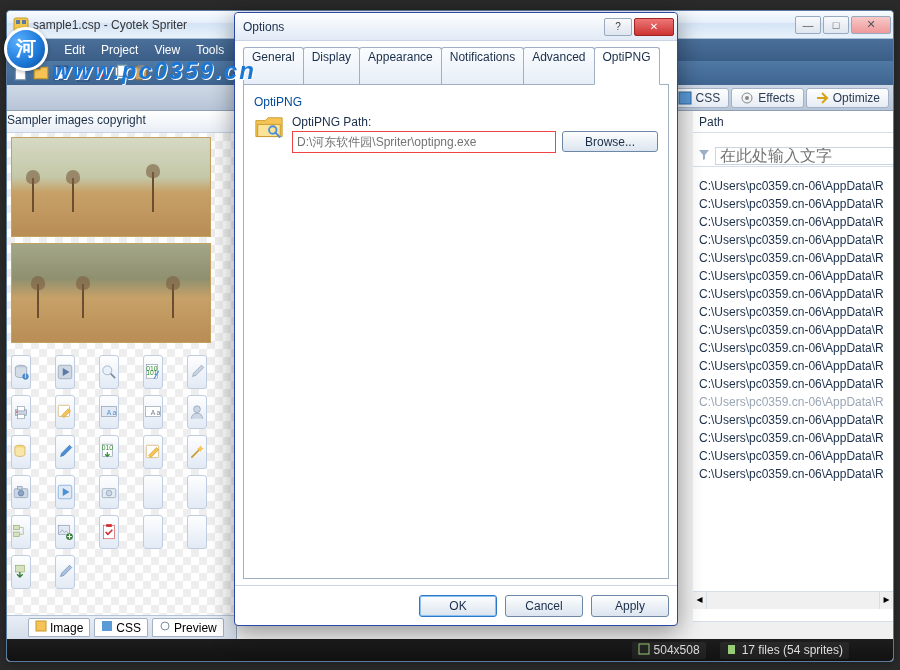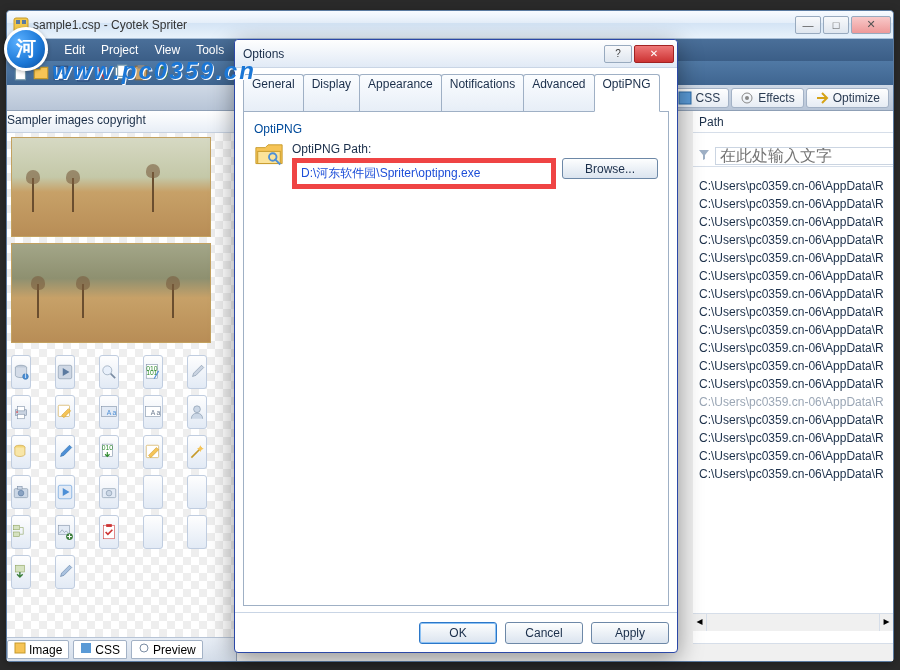--- a/index.html
+++ b/index.html
@@ -94,21 +94,21 @@
 .thumb.sky2 { background: linear-gradient(to bottom, #a3a688 0%, #8e9070 35%, #c7a168 55%, #b88d56 100%); position: relative; }
 .tree { position: absolute; bottom: 24px; width: 2px; height: 34px; background: #6a4e2f; }
 .tree::before { content: ""; position: absolute; top: -8px; left: -6px; width: 14px; height: 14px; background: #7a5e3f; border-radius: 50% 50% 40% 40%; opacity: .6; }
 
 .icon-grid { display: grid; grid-template-columns: repeat(5, 38px); gap: 6px; padding-top: 6px; }
 .big-icon { width: 20px; height: 34px; border: 1px solid #c0cde0; background: linear-gradient(#fefefe,#e2eaf5); border-radius: 3px; display: flex; align-items: center; justify-content: center; }
 .big-icon svg { width: 26px; height: 26px; }
 
 .left-tabs {
   height: 24px; background: linear-gradient(#e8eef6,#d4dde9);
-  border-top: 1px solid #b7c4d6; display: flex; align-items: center; padding: 0 0; gap: 4px;
+  border-top: 1px solid #b7c4d6; display: flex; align-items: center; padding: 0 21px; gap: 4px;
 }
 .mini-tab { display: flex; align-items: center; gap: 3px; padding: 1px 6px; border: 1px solid #a3b2c6; background: #fff; border-radius: 2px 2px 0 0; }
 
 .right-pane {
   flex: 1; background: #fff; display: flex; flex-direction: column;
   overflow: hidden;
 }
 .path-header {
   height: 22px; display: flex; align-items: center; padding: 0 6px;
   color: #1b2f49; border-bottom: 1px solid #d6dee9;
@@ -126,21 +126,21 @@
 .statusbar {
   height: 22px; background: linear-gradient(#1d1d1d,#111);
   color: #ddd; font-size: 11px; display: flex; align-items: center;
   padding: 0 10px; gap: 14px; justify-content: flex-end;
   border-radius: 0 0 4px 4px;
 }
 .status-cell { display: flex; align-items: center; gap: 4px; background: rgba(255,255,255,0.06); padding: 1px 6px; border-radius: 2px; }
 
 
 .dialog {
-  position: absolute; left: 234px; top: 39px; width: 444px; height: 614px;
+  position: absolute; left: 234px; top: 12px; width: 444px; height: 614px;
   background: #fff; border: 1px solid #2b48a7; border-radius: 4px;
   box-shadow: 0 6px 24px rgba(0,0,0,.4);
   display: flex; flex-direction: column; z-index: 20; justify-content: space-between;
 }
 .dlg-title-bar {
   height: 28px; background: linear-gradient(#fefefe,#e1eaf6);
   display: flex; align-items: center; padding: 0 3px 0 8px;
   border-bottom: 1px solid #c9d5e5; border-radius: 4px 4px 0 0;
 }
 .dlg-title-text { flex: 1; color: #1a2e4a; }
@@ -152,21 +152,21 @@
 .tab-strip { display: flex; height: 38px; border-bottom: 1px solid #9fb0c5; }
 .tab { padding: 2px 8px; border: 1px solid #9fb0c5; border-bottom: none; background: linear-gradient(#fbfdff,#e7eef7); color: #1a2e4a; margin-right: -1px; border-radius: 3px 3px 0 0; }
 .tab.active { background: #fff; position: relative; z-index: 2; border-bottom: 1px solid #fff; margin-bottom: -1px; }
 .tab-page { flex: 1; border: 1px solid #9fb0c5; border-top: none; padding: 10px; background: #fff; }
 .group-title { color: #004b9b; font-size: 12px; margin-bottom: 6px; }
 .path-row { display: flex; align-items: flex-start; gap: 8px; }
 .folder-ic { width: 30px; height: 26px; }
 .path-label { color: #1a2e4a; margin-bottom: 2px; }
 .path-controls { flex: 1; display: flex; flex-direction: column; }
 .path-input-row { display: flex; gap: 6px; }
-.path-input-row input { flex: 1; border: 5px solid #ef4444; height: 31px; padding: 0 4px; color: #1d4ed8; }
+.path-input-row input { flex: 1; border: 1px solid #ef4444; height: 22px; padding: 0 4px; color: #737373; }
 .browse-btn { height: 21px; padding: 0 22px; border: 1px solid #6d88a7; background: linear-gradient(#fdfefe,#dbe4ef); border-radius: 3px; color: #1a2e4a; }
 
 .dlg-buttons {
   height: 40px; padding: 8px; border-top: 1px solid #c9d5e5;
   display: flex; justify-content: flex-end; gap: 8px; align-items: center;
 }
 .dlg-action {
   width: 78px; height: 22px; border: 1px solid #6d88a7;
   background: linear-gradient(#fdfefe,#dbe4ef); border-radius: 3px; color: #1a2e4a;
 }
@@ -498,20 +498,35 @@
         </div>
       <div class="right-scroll">
         <div style="width:14px;border-right:1px solid #d6dee9;text-align:center">◂</div>
         <div style="flex:1"></div>
         <div style="width:14px;border-left:1px solid #d6dee9;text-align:center">▸</div>
       </div>
       <div style="height:18px;background:#f0f0f0;border-top:1px solid #d6dee9"></div>
     </div>
   </div>
 
+  <div class="statusbar">
+    <div class="status-cell">
+      <span class="ic"><svg width="12" height="12">
+            <rect x="1" y="1" width="10" height="10" fill="none" stroke="#9c7"></rect>
+          </svg></span>
+      <span>504x508</span>
+    </div>
+    <div class="status-cell">
+      <span class="ic"><svg width="12" height="12">
+            <rect x="2" y="2" width="7" height="9" fill="#9c7"></rect>
+          </svg></span>
+      <span>17 files (54 sprites)</span>
+    </div>
+    <span style="width:20px"></span>
+  </div>
 </div>
 
 <div class="watermark">
   <div class="watermark-logo">河</div>
   <div class="watermark-text">www.pc0359.cn</div>
 </div>
 
 <div class="dialog">
   <div class="dlg-title-bar">
     <span class="dlg-title-text">Options</span>

